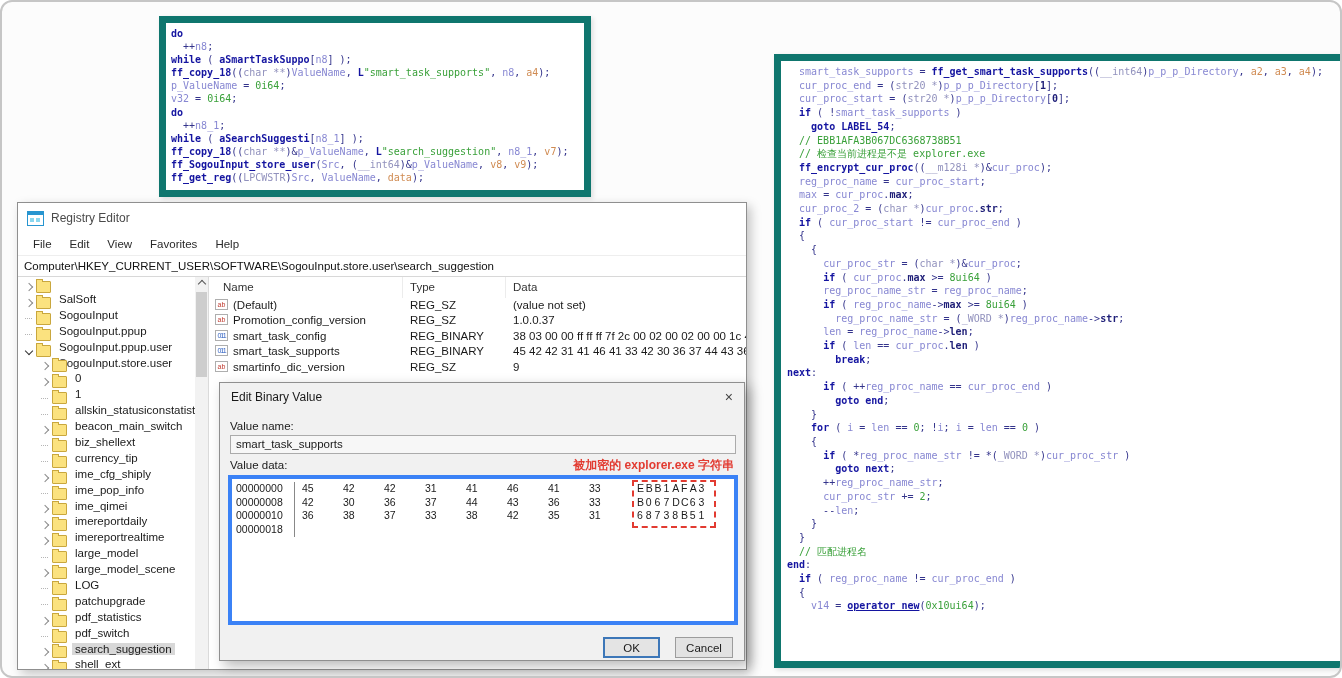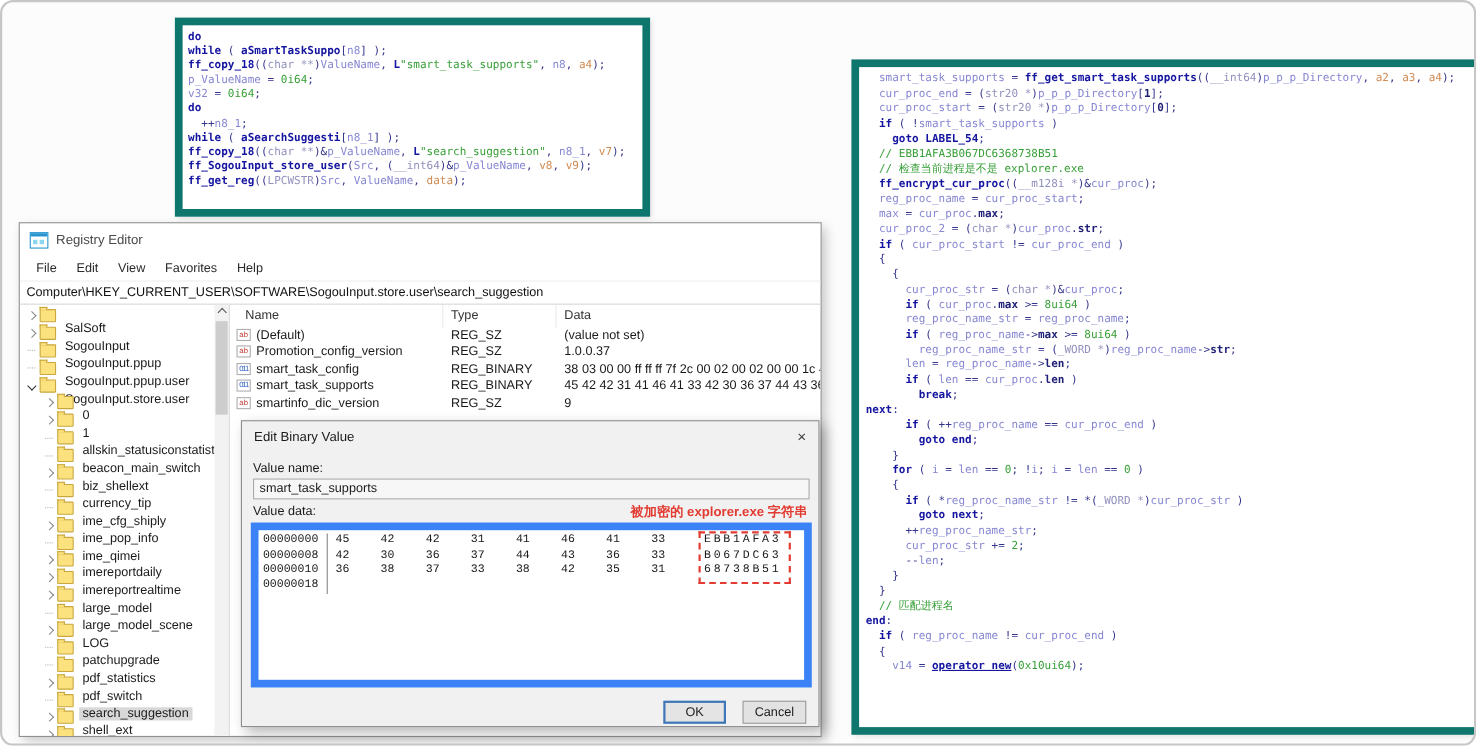--- a/index.html
+++ b/index.html
@@ -67,38 +67,39 @@
     border:1px solid #8f8f8f;box-shadow:5px 5px 12px rgba(0,0,0,.28);box-sizing:border-box;font-size:12px;color:#1a1a1a;}
   .dlg-title{position:absolute;top:0;left:0;right:0;height:28px;display:flex;align-items:center;justify-content:space-between;padding:0 11px;}
   .dlg-x{font-size:14px;color:#444;}
   .dlg-label{position:absolute;font-size:11.5px;}
   .lbl-name{left:10px;top:37px;}
   .lbl-data{left:10px;top:76px;}
   .dlg-field{position:absolute;left:10px;top:52px;width:506px;height:19px;box-sizing:border-box;background:#f7f7f7;
     border:1px solid #ababab;font-size:11.5px;line-height:17px;padding-left:5px;}
   .dlg-annot{position:absolute;right:10px;top:74px;color:var(--red);font-weight:bold;font-size:12px;}
   .hexbox{position:absolute;left:8px;top:92px;width:510px;height:150px;box-sizing:border-box;background:#fff;
-    border:7px solid #3b82f6;font-family:Liberation Mono, monospace;font-size:10.5px;padding-top:3px;overflow:hidden;}
+    border:4px solid #3b82f6;font-family:Liberation Sans, sans-serif;font-size:10.5px;padding-top:3px;overflow:hidden;}
   .hexrow{position:relative;height:13.6px;color:#1a1a1a;}
   .hoff{position:absolute;left:4px;}
   .hbyte{position:absolute;}
   .hascii{position:absolute;}
   .hex-sep{position:absolute;left:62px;top:3px;height:55px;border-left:1px solid #888;}
   .hex-redbox{position:absolute;left:400px;top:1px;width:80px;height:44px;border:2px dashed var(--red);}
   .btn{position:absolute;top:254px;height:21px;font-family:"Liberation Sans",sans-serif;font-size:11.5px;color:#1a1a1a;padding:0;}
   .btn.ok{left:383px;width:57px;background:#e4e4e4;border:2px solid #3d77b8;}
   .btn.cancel{left:455px;width:58px;background:#e2e2e2;border:1px solid #9c9c9c;}
 </style>
 </head>
 <body>
 
 <div class="screen">
 
   <section class="code-panel top" id="codeTop">
       <div class="code-line"><span class="tk-kw">do</span></div>
+      <div class="code-line"><span class="tk-pl">  ++</span><span class="tk-v">n8</span><span class="tk-pl">;</span></div>
       <div class="code-line"><span class="tk-kw">while</span><span class="tk-pl"> ( </span><span class="tk-kw">aSmartTaskSuppo</span><span class="tk-pl">[</span><span class="tk-v">n8</span><span class="tk-pl">] );</span></div>
       <div class="code-line"><span class="tk-kw">ff_copy_18</span><span class="tk-pl">((</span><span class="tk-c">char **</span><span class="tk-pl">)</span><span class="tk-v">ValueName</span><span class="tk-pl">, </span><span class="tk-kw">L</span><span class="tk-s">"smart_task_supports"</span><span class="tk-pl">, </span><span class="tk-v">n8</span><span class="tk-pl">, </span><span class="tk-a">a4</span><span class="tk-pl">);</span></div>
       <div class="code-line"><span class="tk-v">p_ValueName</span><span class="tk-pl"> = </span><span class="tk-s">0i64</span><span class="tk-pl">;</span></div>
       <div class="code-line"><span class="tk-v">v32</span><span class="tk-pl"> = </span><span class="tk-s">0i64</span><span class="tk-pl">;</span></div>
       <div class="code-line"><span class="tk-kw">do</span></div>
       <div class="code-line"><span class="tk-pl">  ++</span><span class="tk-v">n8_1</span><span class="tk-pl">;</span></div>
       <div class="code-line"><span class="tk-kw">while</span><span class="tk-pl"> ( </span><span class="tk-kw">aSearchSuggesti</span><span class="tk-pl">[</span><span class="tk-v">n8_1</span><span class="tk-pl">] );</span></div>
       <div class="code-line"><span class="tk-kw">ff_copy_18</span><span class="tk-pl">((</span><span class="tk-c">char **</span><span class="tk-pl">)&amp;</span><span class="tk-v">p_ValueName</span><span class="tk-pl">, </span><span class="tk-kw">L</span><span class="tk-s">"search_suggestion"</span><span class="tk-pl">, </span><span class="tk-v">n8_1</span><span class="tk-pl">, </span><span class="tk-a">v7</span><span class="tk-pl">);</span></div>
       <div class="code-line"><span class="tk-kw">ff_SogouInput_store_user</span><span class="tk-pl">(</span><span class="tk-v">Src</span><span class="tk-pl">, (</span><span class="tk-c">__int64</span><span class="tk-pl">)&amp;</span><span class="tk-v">p_ValueName</span><span class="tk-pl">, </span><span class="tk-a">v8</span><span class="tk-pl">, </span><span class="tk-a">v9</span><span class="tk-pl">);</span></div>
       <div class="code-line"><span class="tk-kw">ff_get_reg</span><span class="tk-pl">((</span><span class="tk-c">LPCWSTR</span><span class="tk-pl">)</span><span class="tk-v">Src</span><span class="tk-pl">, </span><span class="tk-v">ValueName</span><span class="tk-pl">, </span><span class="tk-a">data</span><span class="tk-pl">);</span></div>

